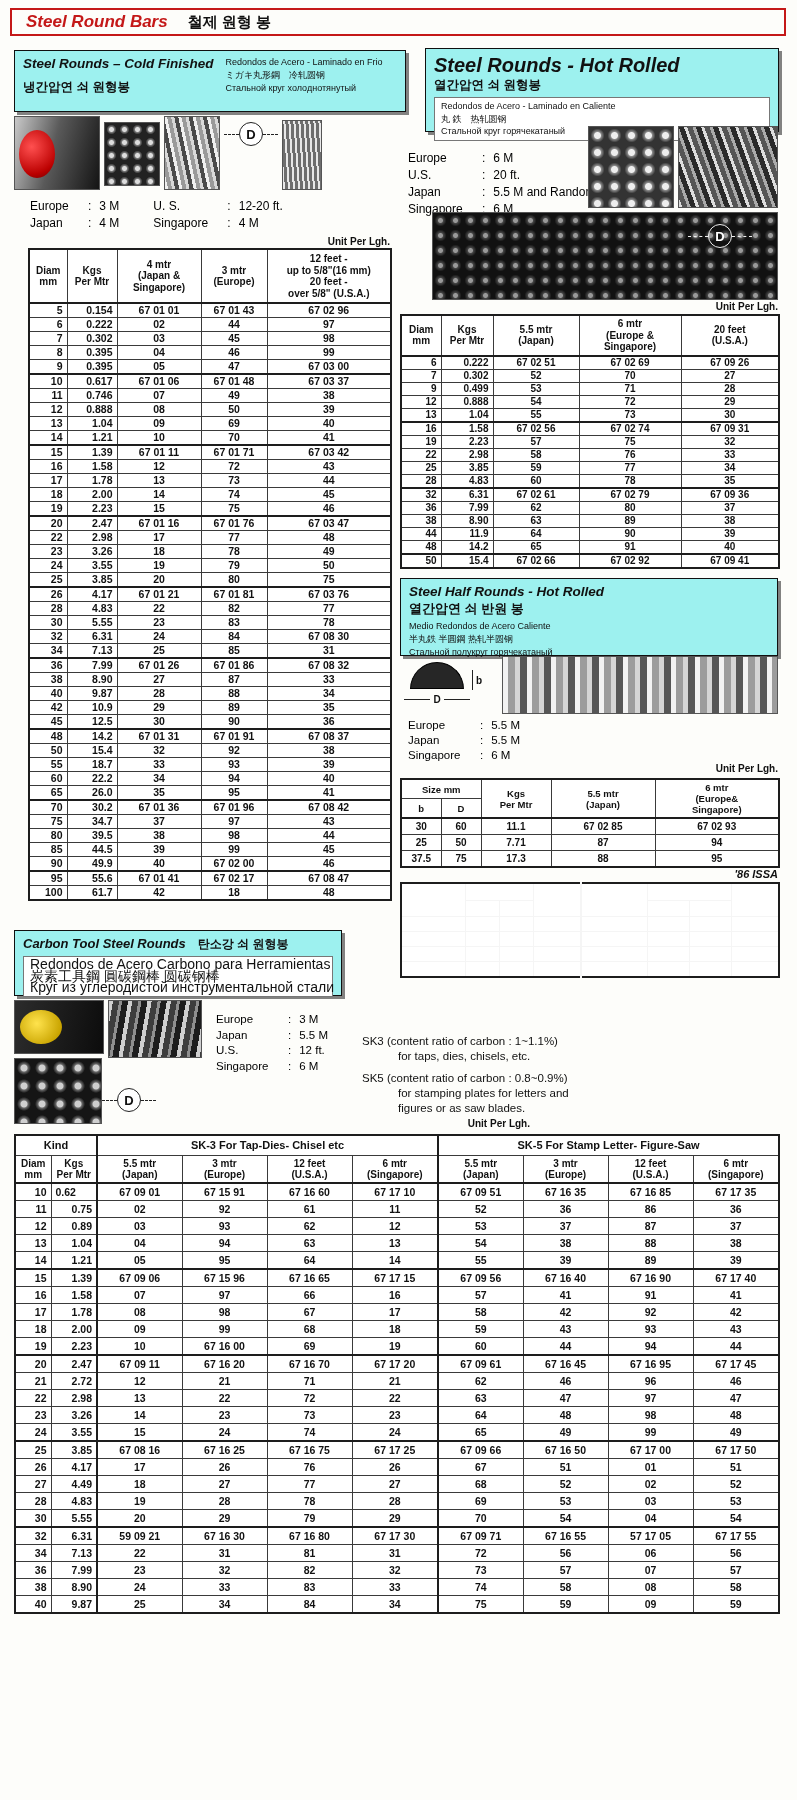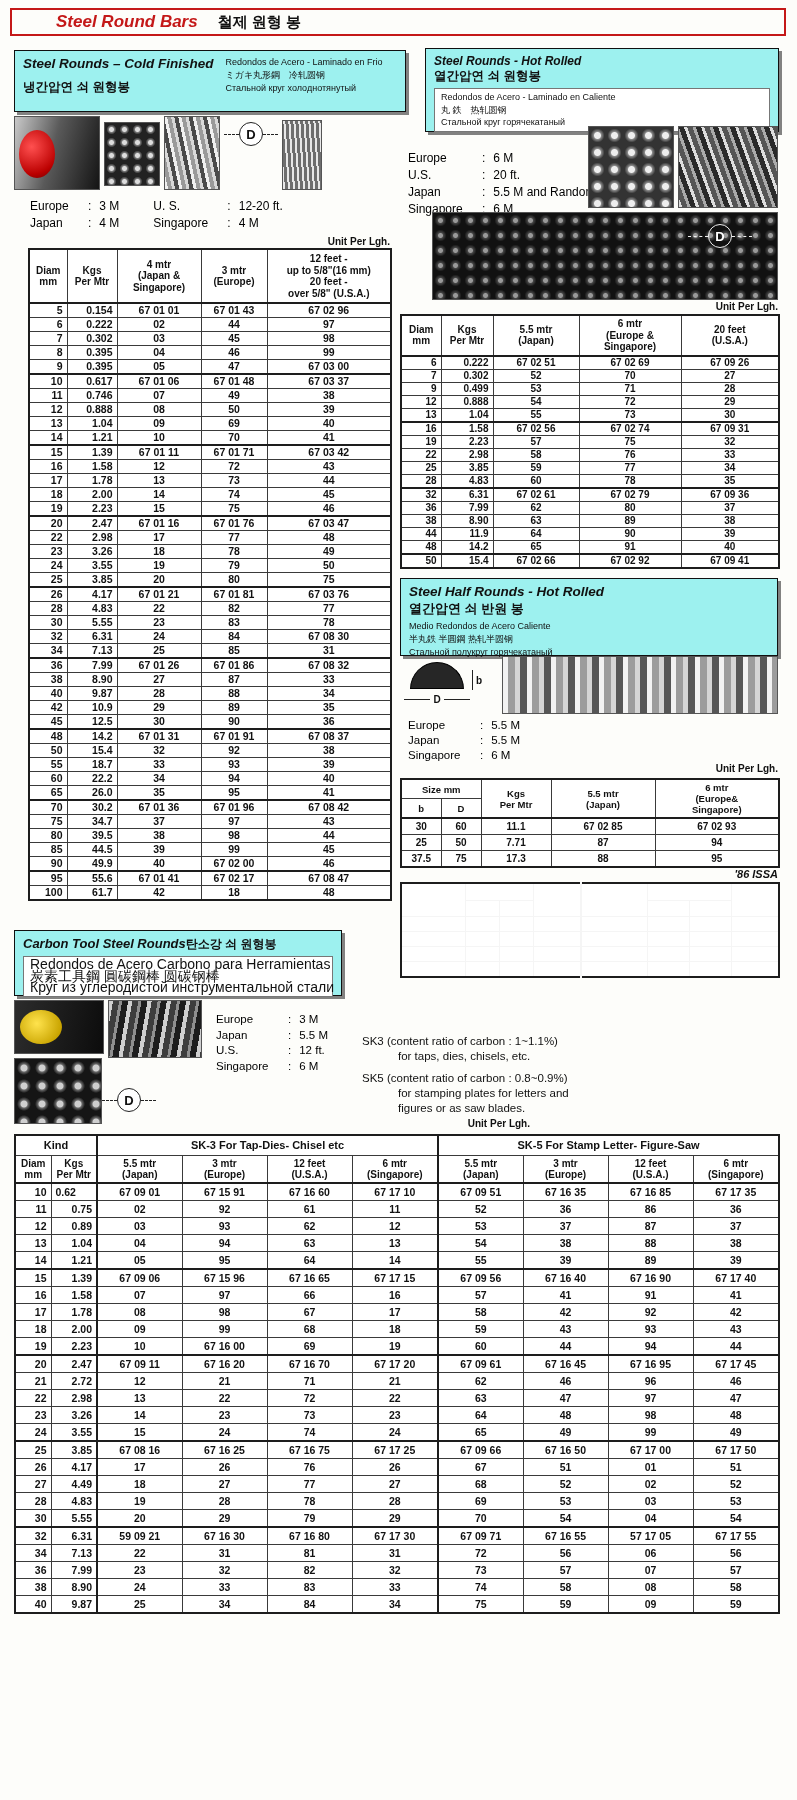--- a/index.html
+++ b/index.html
@@ -1,39 +1,39 @@
 <!DOCTYPE html>
 <html><head>
 <meta charset="utf-8">
 <style>
   *{margin:0;padding:0;box-sizing:border-box}
   body{margin:0;background:#ddd;font-family:"Liberation Sans",sans-serif}
   .page{position:relative;width:797px;height:1800px;background:#fdfdfa;color:#111;overflow:hidden;margin:0 auto}
 
   
-  .banner{position:absolute;left:10px;top:8px;width:776px;height:28px;border:2px solid #c41818;display:flex;align-items:center;gap:20px;padding-left:44px}
+  .banner{position:absolute;left:10px;top:8px;width:776px;height:28px;border:2px solid #c41818;display:flex;align-items:center;gap:20px;padding-left:14px}
   .banner-en{color:#c41818;font-weight:bold;font-style:italic;font-size:17px}
   .banner-kr{font-weight:bold;font-size:15px}
 
   
   .cyanbox{position:absolute;background:#9df1ef;border:1px solid #101010;box-shadow:3px 3px 0 rgba(30,30,30,.55);padding:5px 8px;font-size:9px}
   .cb-title{font-weight:bold;font-style:italic;font-size:13.5px;white-space:nowrap}
   .cb-title-kr{font-weight:bold;font-size:12.5px}
   .cb-small div{font-size:9px;line-height:13px;white-space:nowrap}
   .cold-box{left:14px;top:50px;width:392px;height:62px;display:flex;gap:8px}
   .cold-box .cb-left{width:52%}
   .cold-box .cb-title-kr{margin-top:8px}
   .hot-box{left:425px;top:48px;width:354px;height:84px}
-  .hot-box .cb-title{font-size:12px}
+  .hot-box .cb-title{font-size:20px}
   .white-panel{background:#fff;border:1px solid #777;padding:2px 6px;margin-top:3px}
   .white-panel div{font-size:9px;line-height:12.5px;white-space:nowrap}
   .half-box{left:400px;top:578px;width:378px;height:78px}
   .half-box .cb-title-kr{font-size:13px;margin:1px 0 2px}
   .carbon-box{left:14px;top:930px;width:328px;height:66px}
-  .carbon-box .title-row{display:flex;align-items:baseline}
+  .carbon-box .title-row{display:flex;gap:12px;align-items:baseline}
   .carbon-box .cb-title{font-size:13px}
   .carbon-box .cb-title-kr{font-size:12px}
   .carbon-box .white-panel div{font-size:14px;line-height:11.5px}
 
   
   .photo{position:absolute;border:1px solid #555;background:#1c1c1c}
   .ph-cone{left:14px;top:116px;width:86px;height:74px;background:linear-gradient(105deg,#c9c9c9,#5a5a5a 45%,#141414)}
   .red-end{position:absolute;left:4px;top:13px;width:36px;height:48px;border-radius:50%;background:radial-gradient(circle at 35% 35%,#ff5050,#b00 70%,#600)}
   .ph-bundle{left:104px;top:122px;width:56px;height:64px;background-color:#1f1f1f;background-image:radial-gradient(circle,#ddd 2px,#777 3px,#222 5px);background-size:13px 13px}
   .ph-bars{left:164px;top:116px;width:56px;height:74px;background:repeating-linear-gradient(78deg,#f0f0f0 0 3px,#9a9a9a 3px 7px,#d8d8d8 7px 10px,#4a4a4a 10px 14px)}

